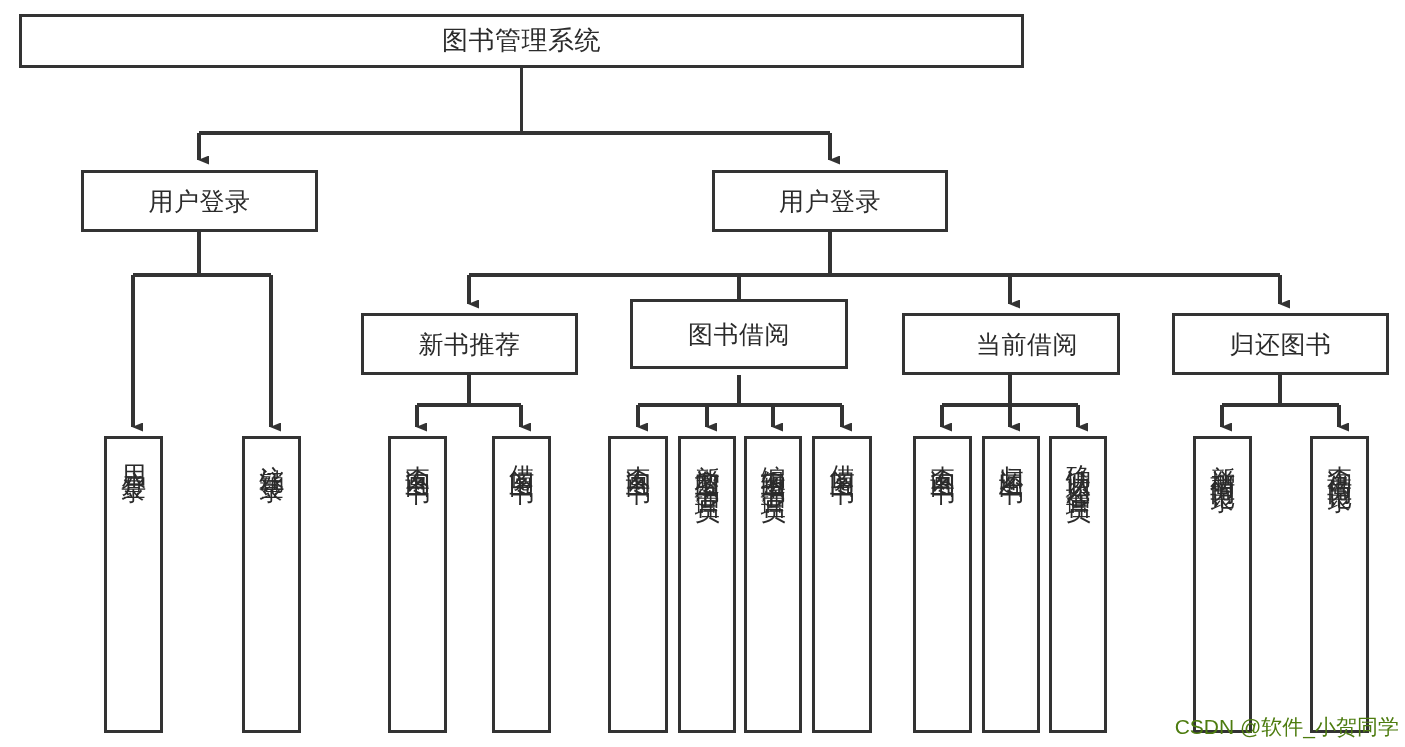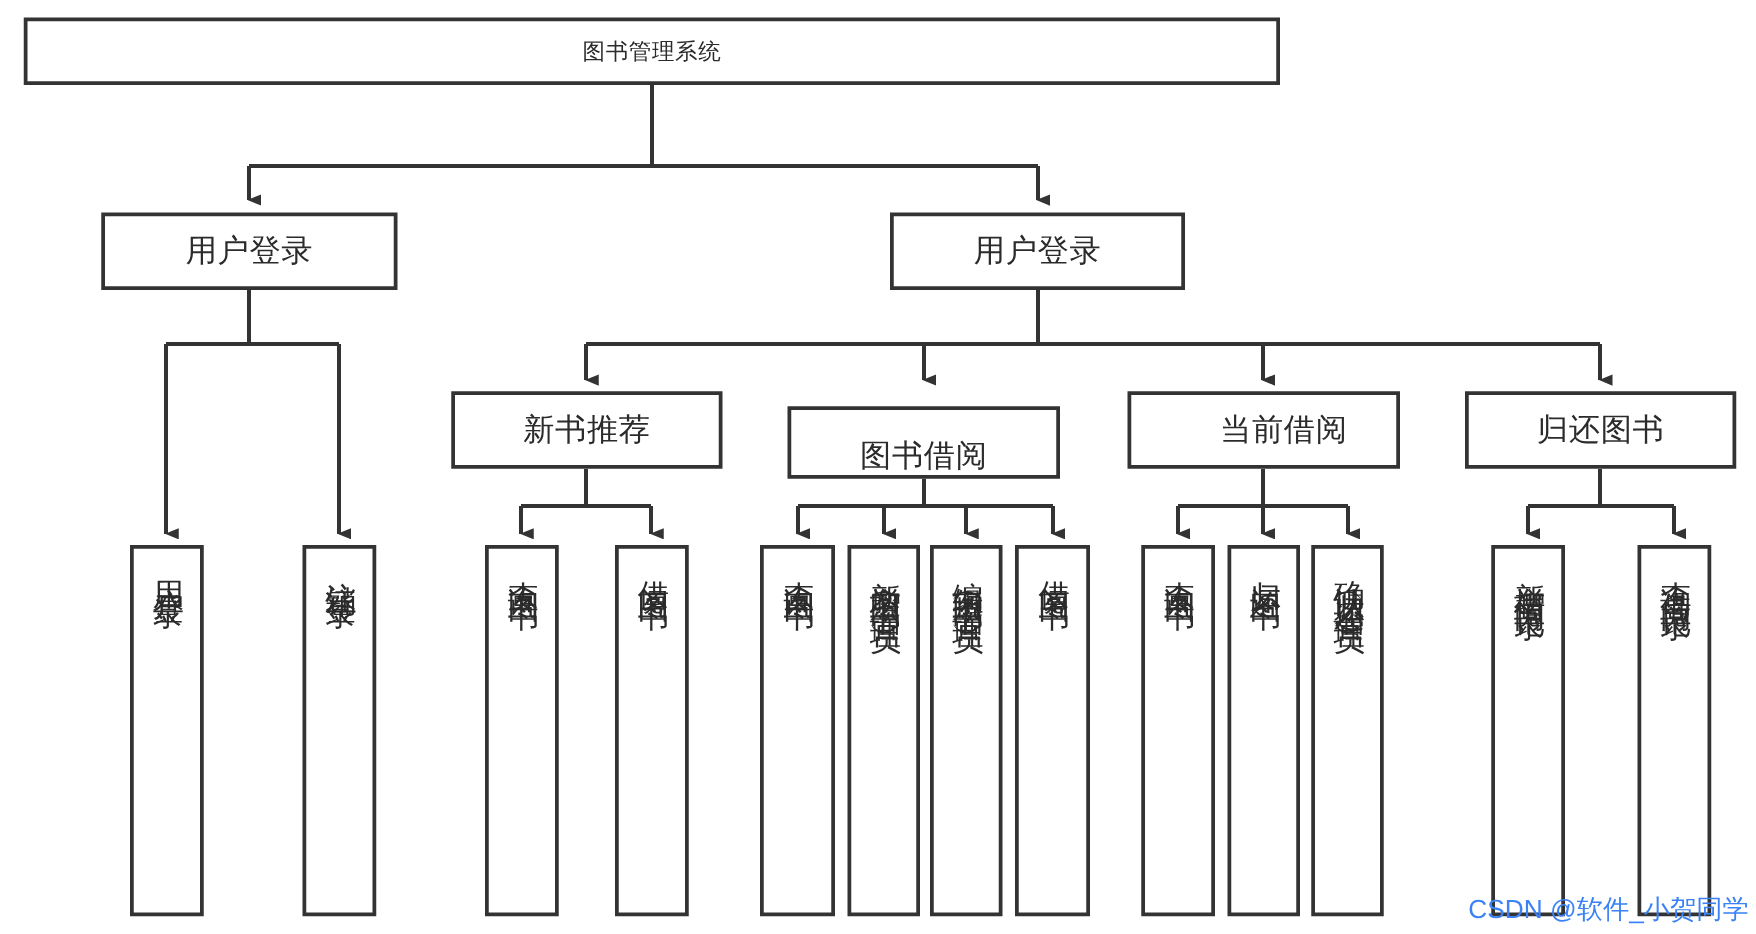--- a/index.html
+++ b/index.html
@@ -40,21 +40,21 @@
     color: #2b2b2b;
     letter-spacing: 0.5px;
     line-height: 1.15;
     white-space: nowrap;
   }
   
   .h-label {
     font-size: 25px;
   }
   .node.root .h-label {
-    font-size: 18px;
+    font-size: 26px;
   }
   
   .node.leaf {
     align-items: flex-start;
     justify-content: center;
     padding-top: 6px;
   }
   .v-label {
     writing-mode: vertical-rl;
     text-orientation: upright;
@@ -65,21 +65,21 @@
     max-height: 100%;
     white-space: nowrap;
     text-align: start;
   }
   
   #watermark {
     position: absolute;
     right: 6px;
     bottom: 6px;
     font-size: 21px;
-    color: #3b82f6;
+    color: #4d7c0f;
     white-space: nowrap;
     z-index: 6;
     font-family: "Liberation Sans", "DejaVu Sans", sans-serif;
   }
 </style>
 </head>
 <body>
 
 <div id="diagram-root">
 
@@ -145,21 +145,21 @@
   </div>
 
   <div class="node" style="left:712px; top:170px; width:236px; height:62px;">
     <span class="node-label h-label">用户登录</span>
   </div>
 
   <div class="node" style="left:361px; top:313px; width:217px; height:62px;">
     <span class="node-label h-label">新书推荐</span>
   </div>
 
-  <div class="node" style="left:630px; top:325px; width:218px; height:58px;align-items:flex-end;">
+  <div class="node" style="left:630px; top:299px; width:218px; height:70px;">
     <span class="node-label h-label">图书借阅</span>
   </div>
 
   <div class="node" style="left:902px; top:313px; width:218px; height:62px;padding-left:32px;">
     <span class="node-label h-label">当前借阅</span>
   </div>
 
   <div class="node" style="left:1172px; top:313px; width:217px; height:62px;">
     <span class="node-label h-label">归还图书</span>
   </div>

